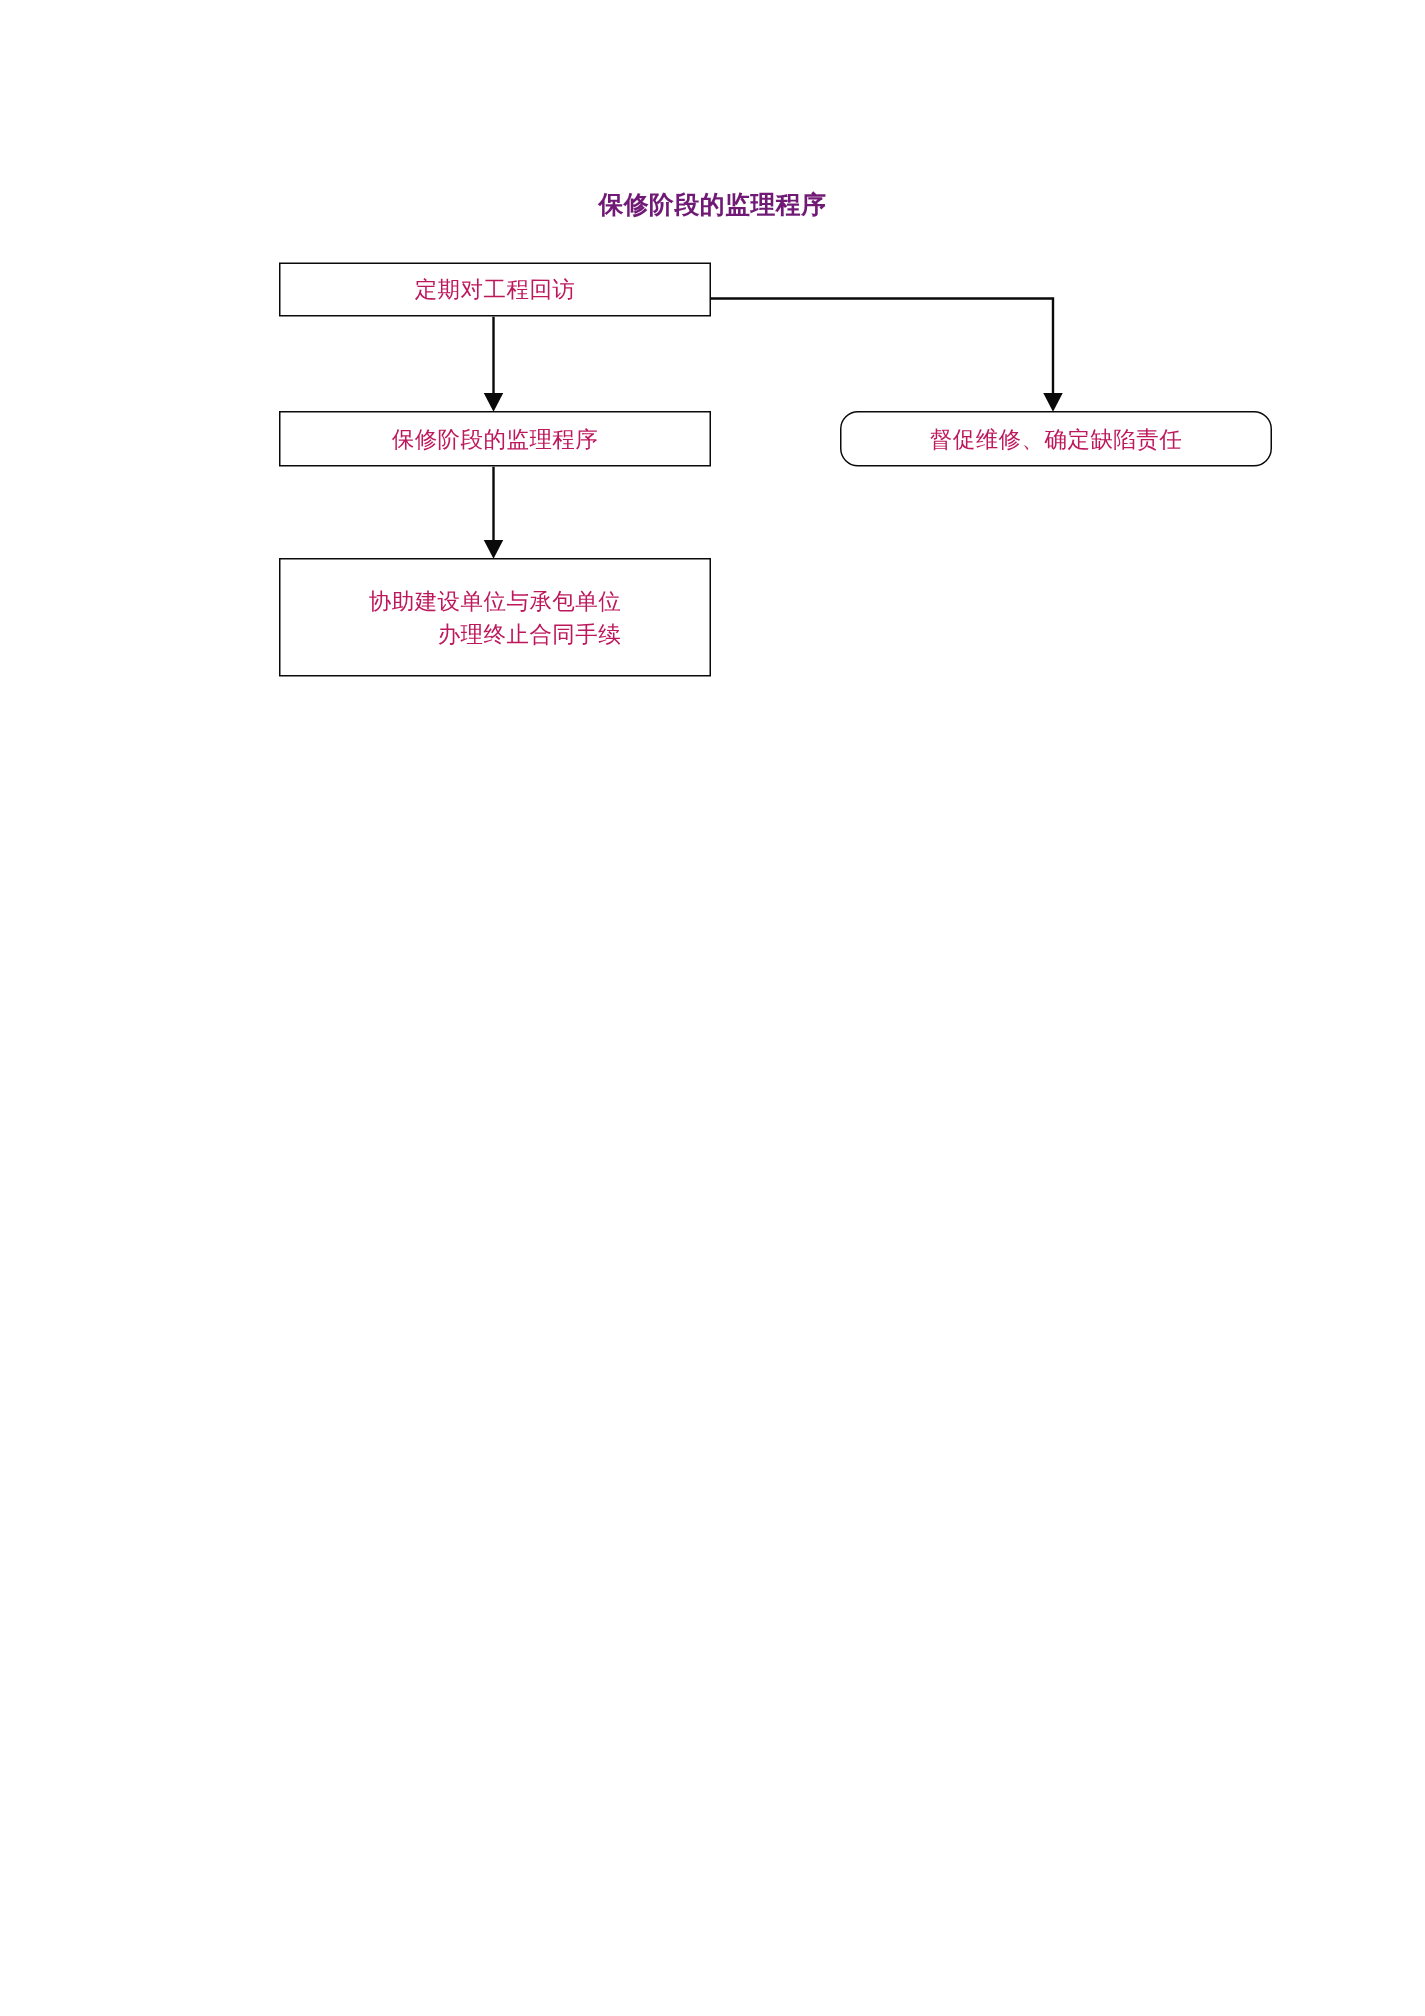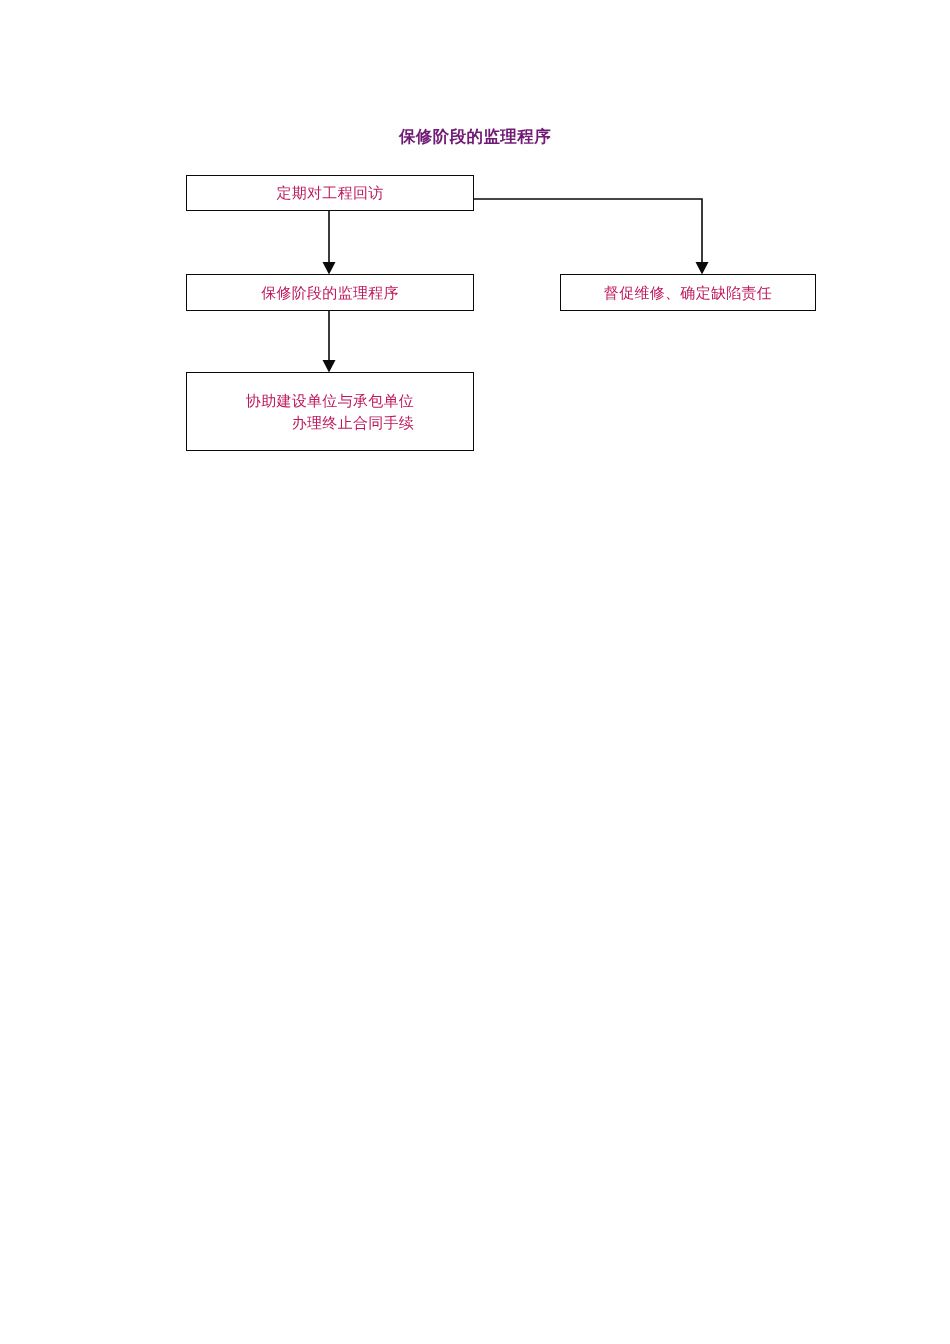--- a/index.html
+++ b/index.html
@@ -45,21 +45,21 @@
     color: #be185d;
     letter-spacing: 0.3px;
   }
   .node .node-label {
     display: block;
     white-space: pre-line;
   }
   
   #node-periodic-visit   { left: 186px; top: 175px; width: 288px; height: 36px; }
   #node-end-inspection   { left: 186px; top: 274px; width: 288px; height: 37px; }
-  #node-urge-repair      { left: 560px; top: 274px; width: 256px; height: 37px; }
+  #node-urge-repair      { left: 560px; top: 274px; width: 288px; height: 37px; border-radius: 12px; }
   #node-assist-terminate { left: 186px; top: 372px; width: 288px; height: 79px; }
 
   
   #connectors {
     position: absolute;
     left: 0;
     top: 0;
     width: 950px;
     height: 1344px;
     pointer-events: none;

